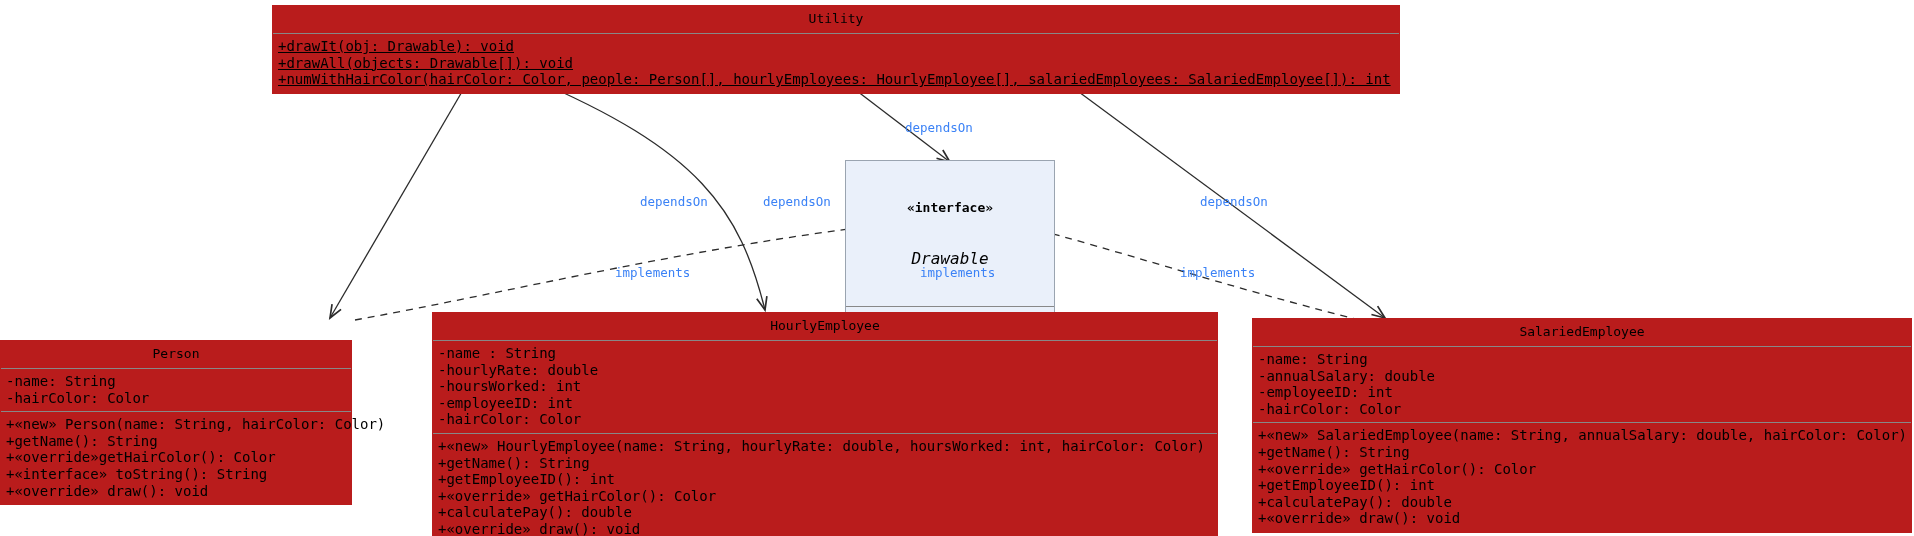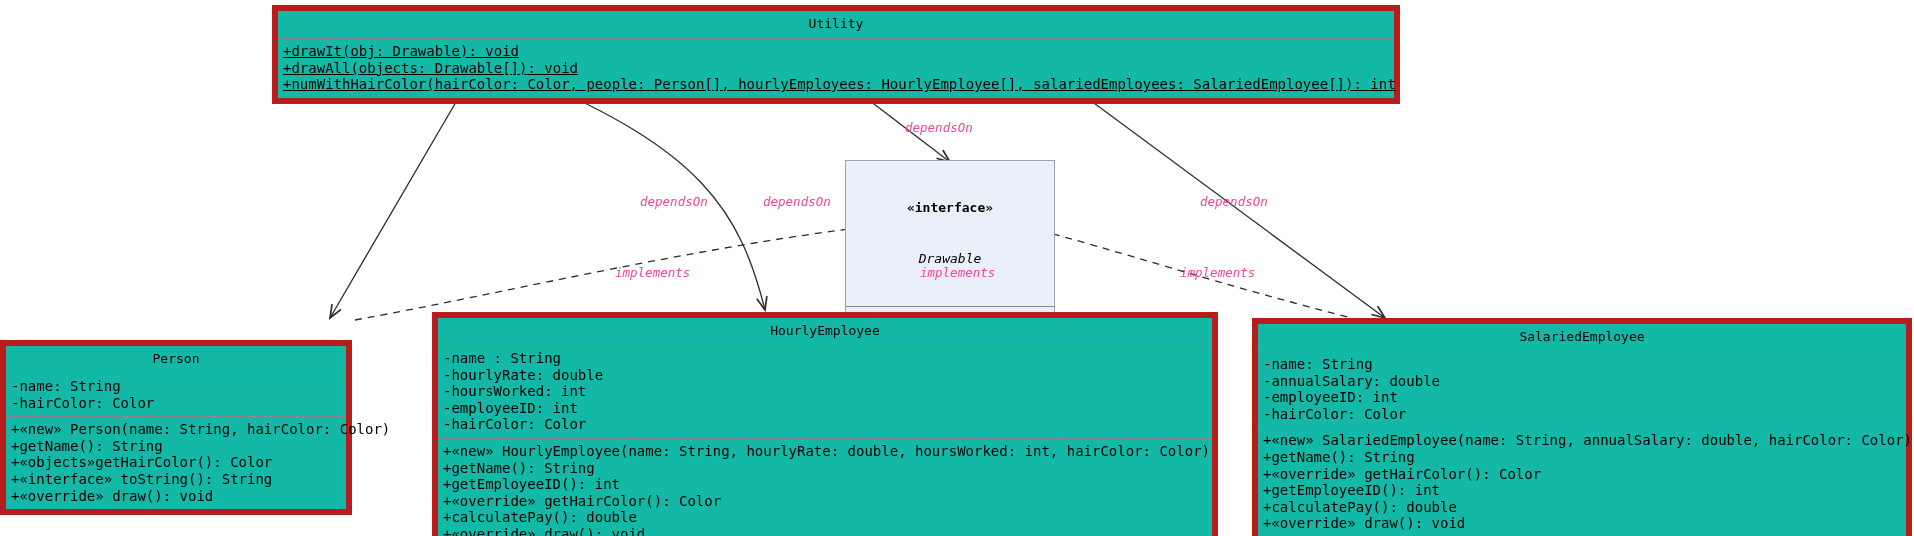--- a/index.html
+++ b/index.html
@@ -23,22 +23,22 @@
   svg.edges {
     position: absolute;
     left: 0; top: 0;
     width: 1914px;
     height: 536px;
     pointer-events: none;
   }
   .uml-box {
     position: absolute;
     box-sizing: border-box;
-    border: 6px solid #b91c1c;
-    background: #14b8a6;
+    border: 1px solid #b91c1c;
+    background: #b91c1c;
     z-index: 5;
   }
   .uml-box.iface {
     background: #eaf0fa;
     border: 1px solid #9aa4b0;
   }
   .box-title {
     text-align: center;
     padding: 5px 6px 6px 6px;
     font-size: 13px;
@@ -51,21 +51,21 @@
     line-height: 17px;
   }
   .stereo {
     display: block;
     font-weight: bold;
     font-size: 13px;
   }
   .iface-name {
     display: block;
     font-style: italic;
-    font-size: 13px;
+    font-size: 16px;
   }
   .divider {
     height: 0;
     border-top: 1px solid #888888;
   }
   .compartment {
     padding: 4px 5px 5px 5px;
   }
   .member {
     font-size: 14px;
@@ -77,25 +77,24 @@
     text-decoration: underline;
   }
   .member.abstract-op {
     font-style: italic;
     font-size: 14.5px;
     line-height: 18px;
   }
   .edge-label {
     position: absolute;
     font-size: 12.5px;
-    color: #ec4899;
+    color: #3b82f6;
     white-space: pre;
     z-index: 6;
     background: transparent;
-    font-style: italic;
   }
 </style>
 </head>
 <body>
 
 <div id="canvas">
 
   <svg class="edges" viewBox="0 0 1914 536">
     <defs>
       <marker id="openArrow" markerWidth="14" markerHeight="14" refX="11" refY="5" orient="auto">
@@ -146,21 +145,21 @@
     <div class="box-title">Person</div>
     <div class="divider"></div>
     <div class="compartment">
       <div class="member">-name: String</div>
       <div class="member">-hairColor: Color</div>
     </div>
     <div class="divider"></div>
     <div class="compartment">
       <div class="member">+«new» Person(name: String, hairColor: Color)</div>
       <div class="member">+getName(): String</div>
-      <div class="member">+«objects»getHairColor(): Color</div>
+      <div class="member">+«override»getHairColor(): Color</div>
       <div class="member">+«interface» toString(): String</div>
       <div class="member">+«override» draw(): void</div>
     </div>
   </div>
 
   <div class="uml-box" style="left:432px; top:312px; width:786px;">
     <div class="box-title">HourlyEmployee</div>
     <div class="divider"></div>
     <div class="compartment">
       <div class="member">-name : String</div>

